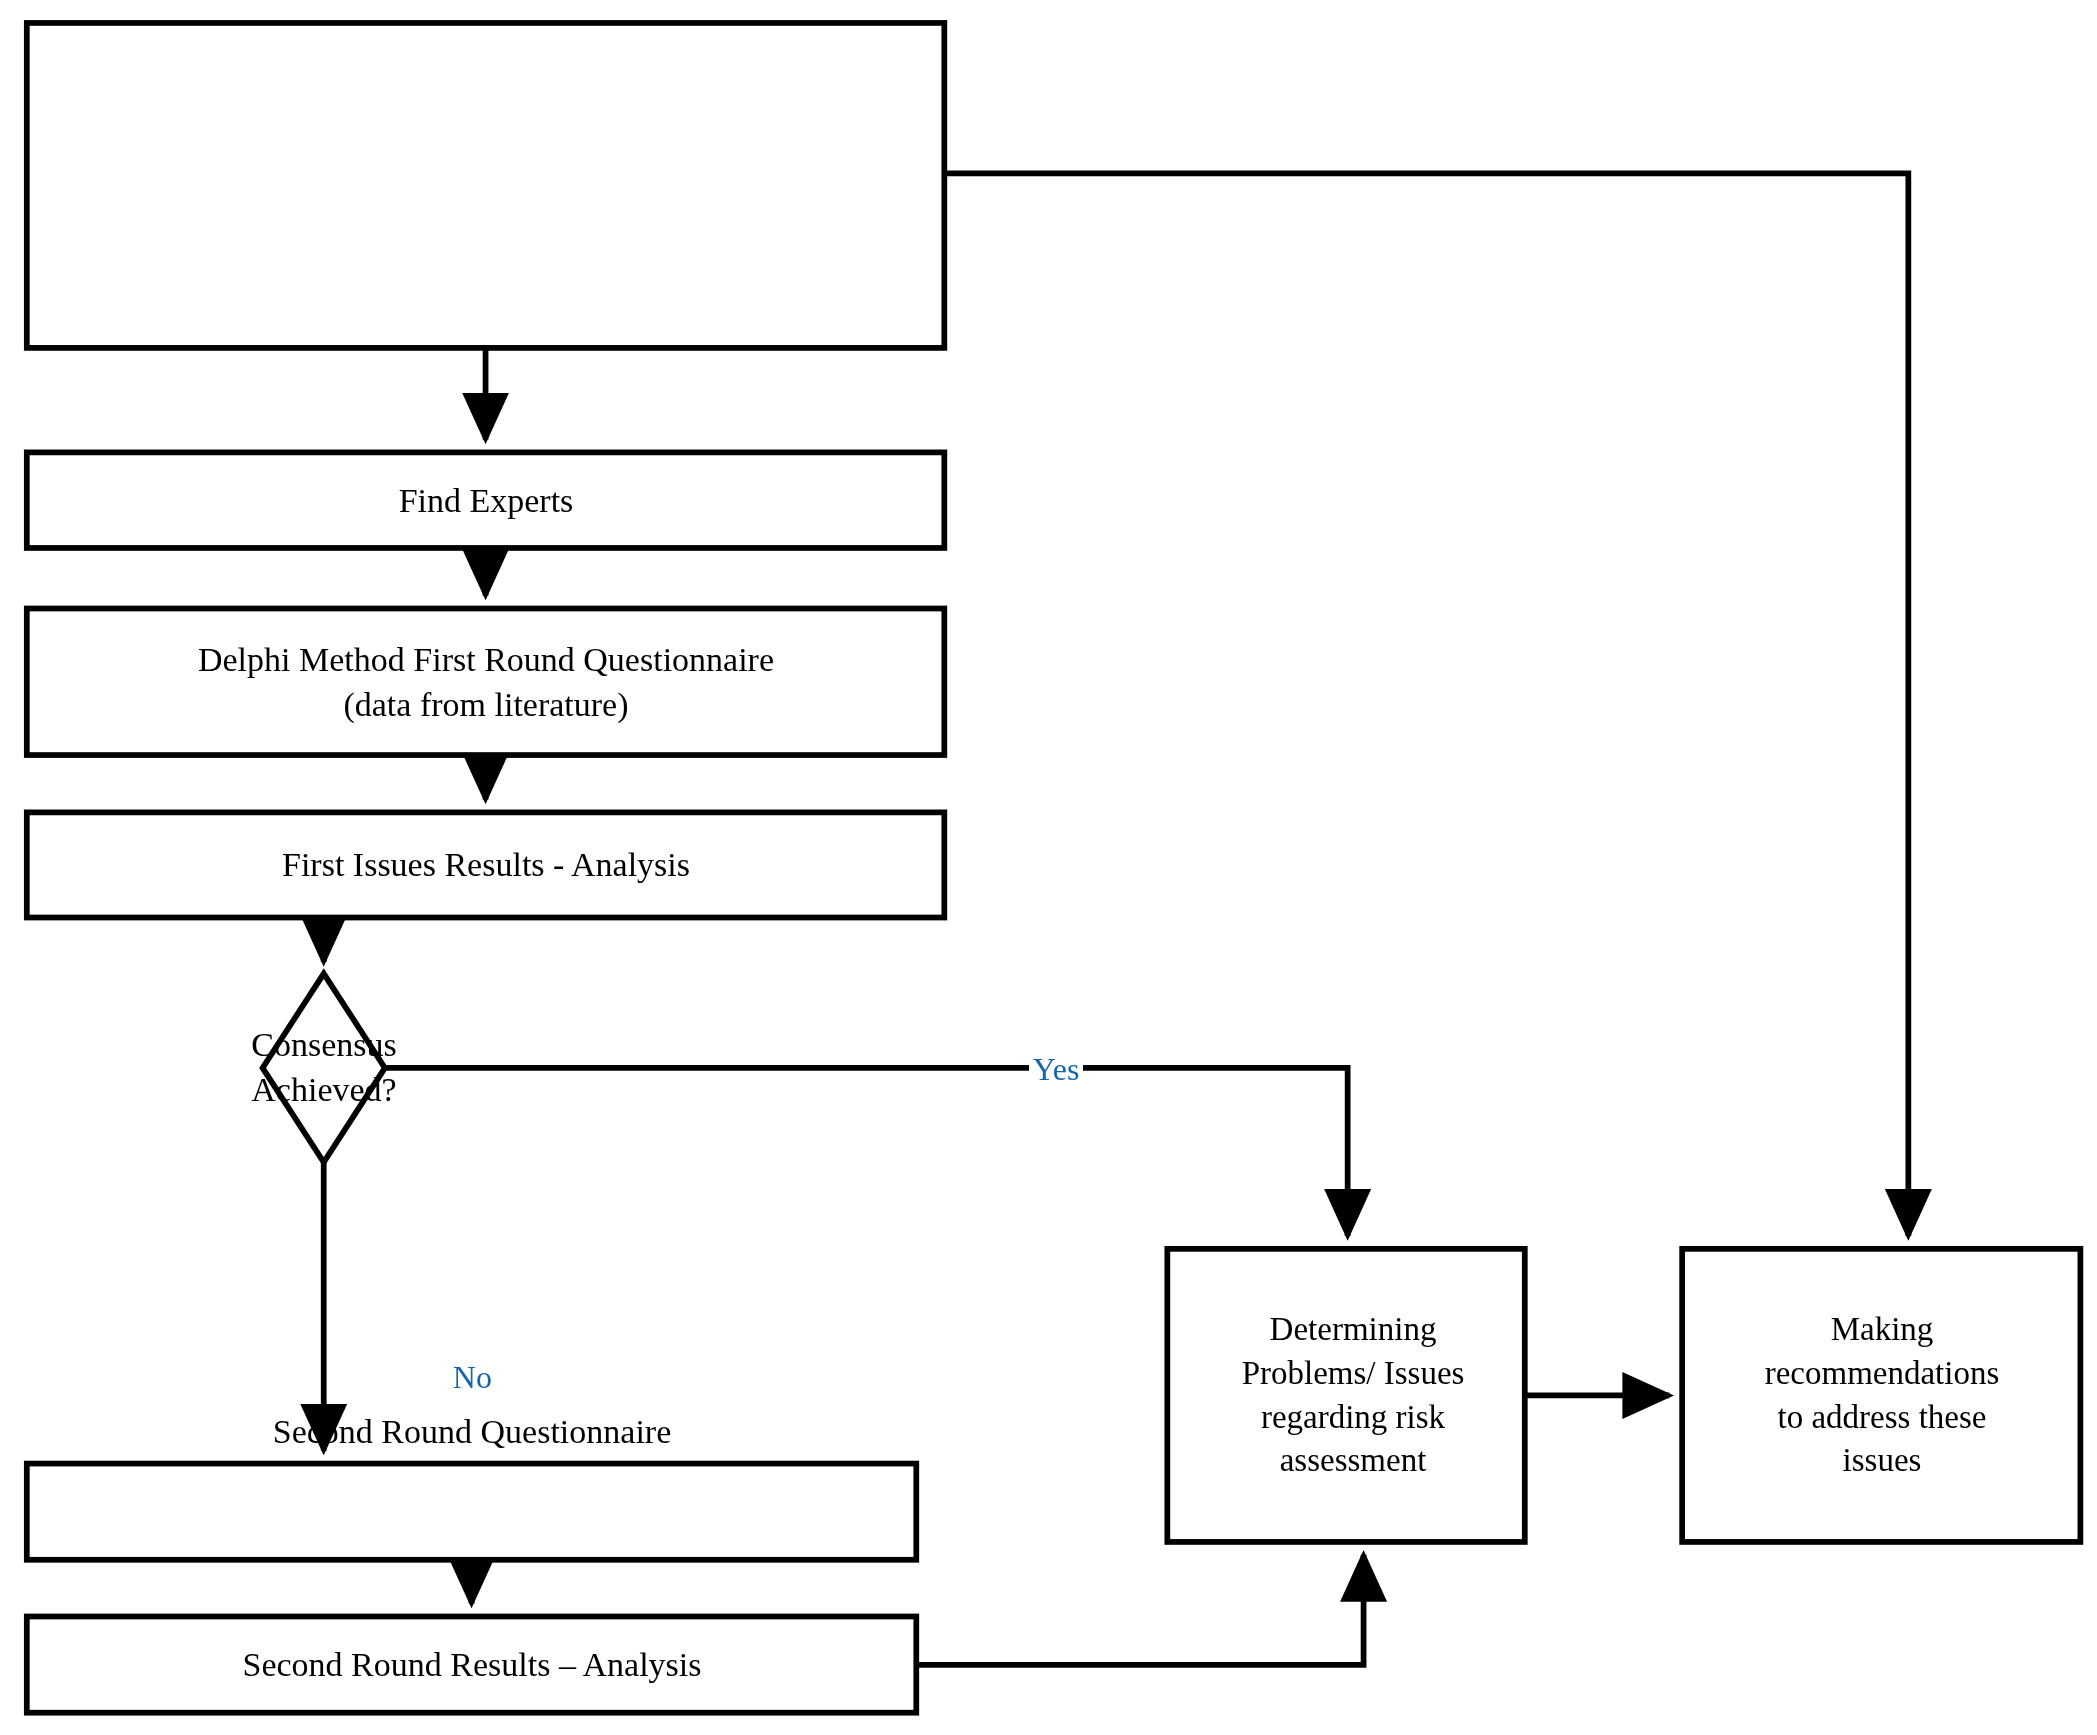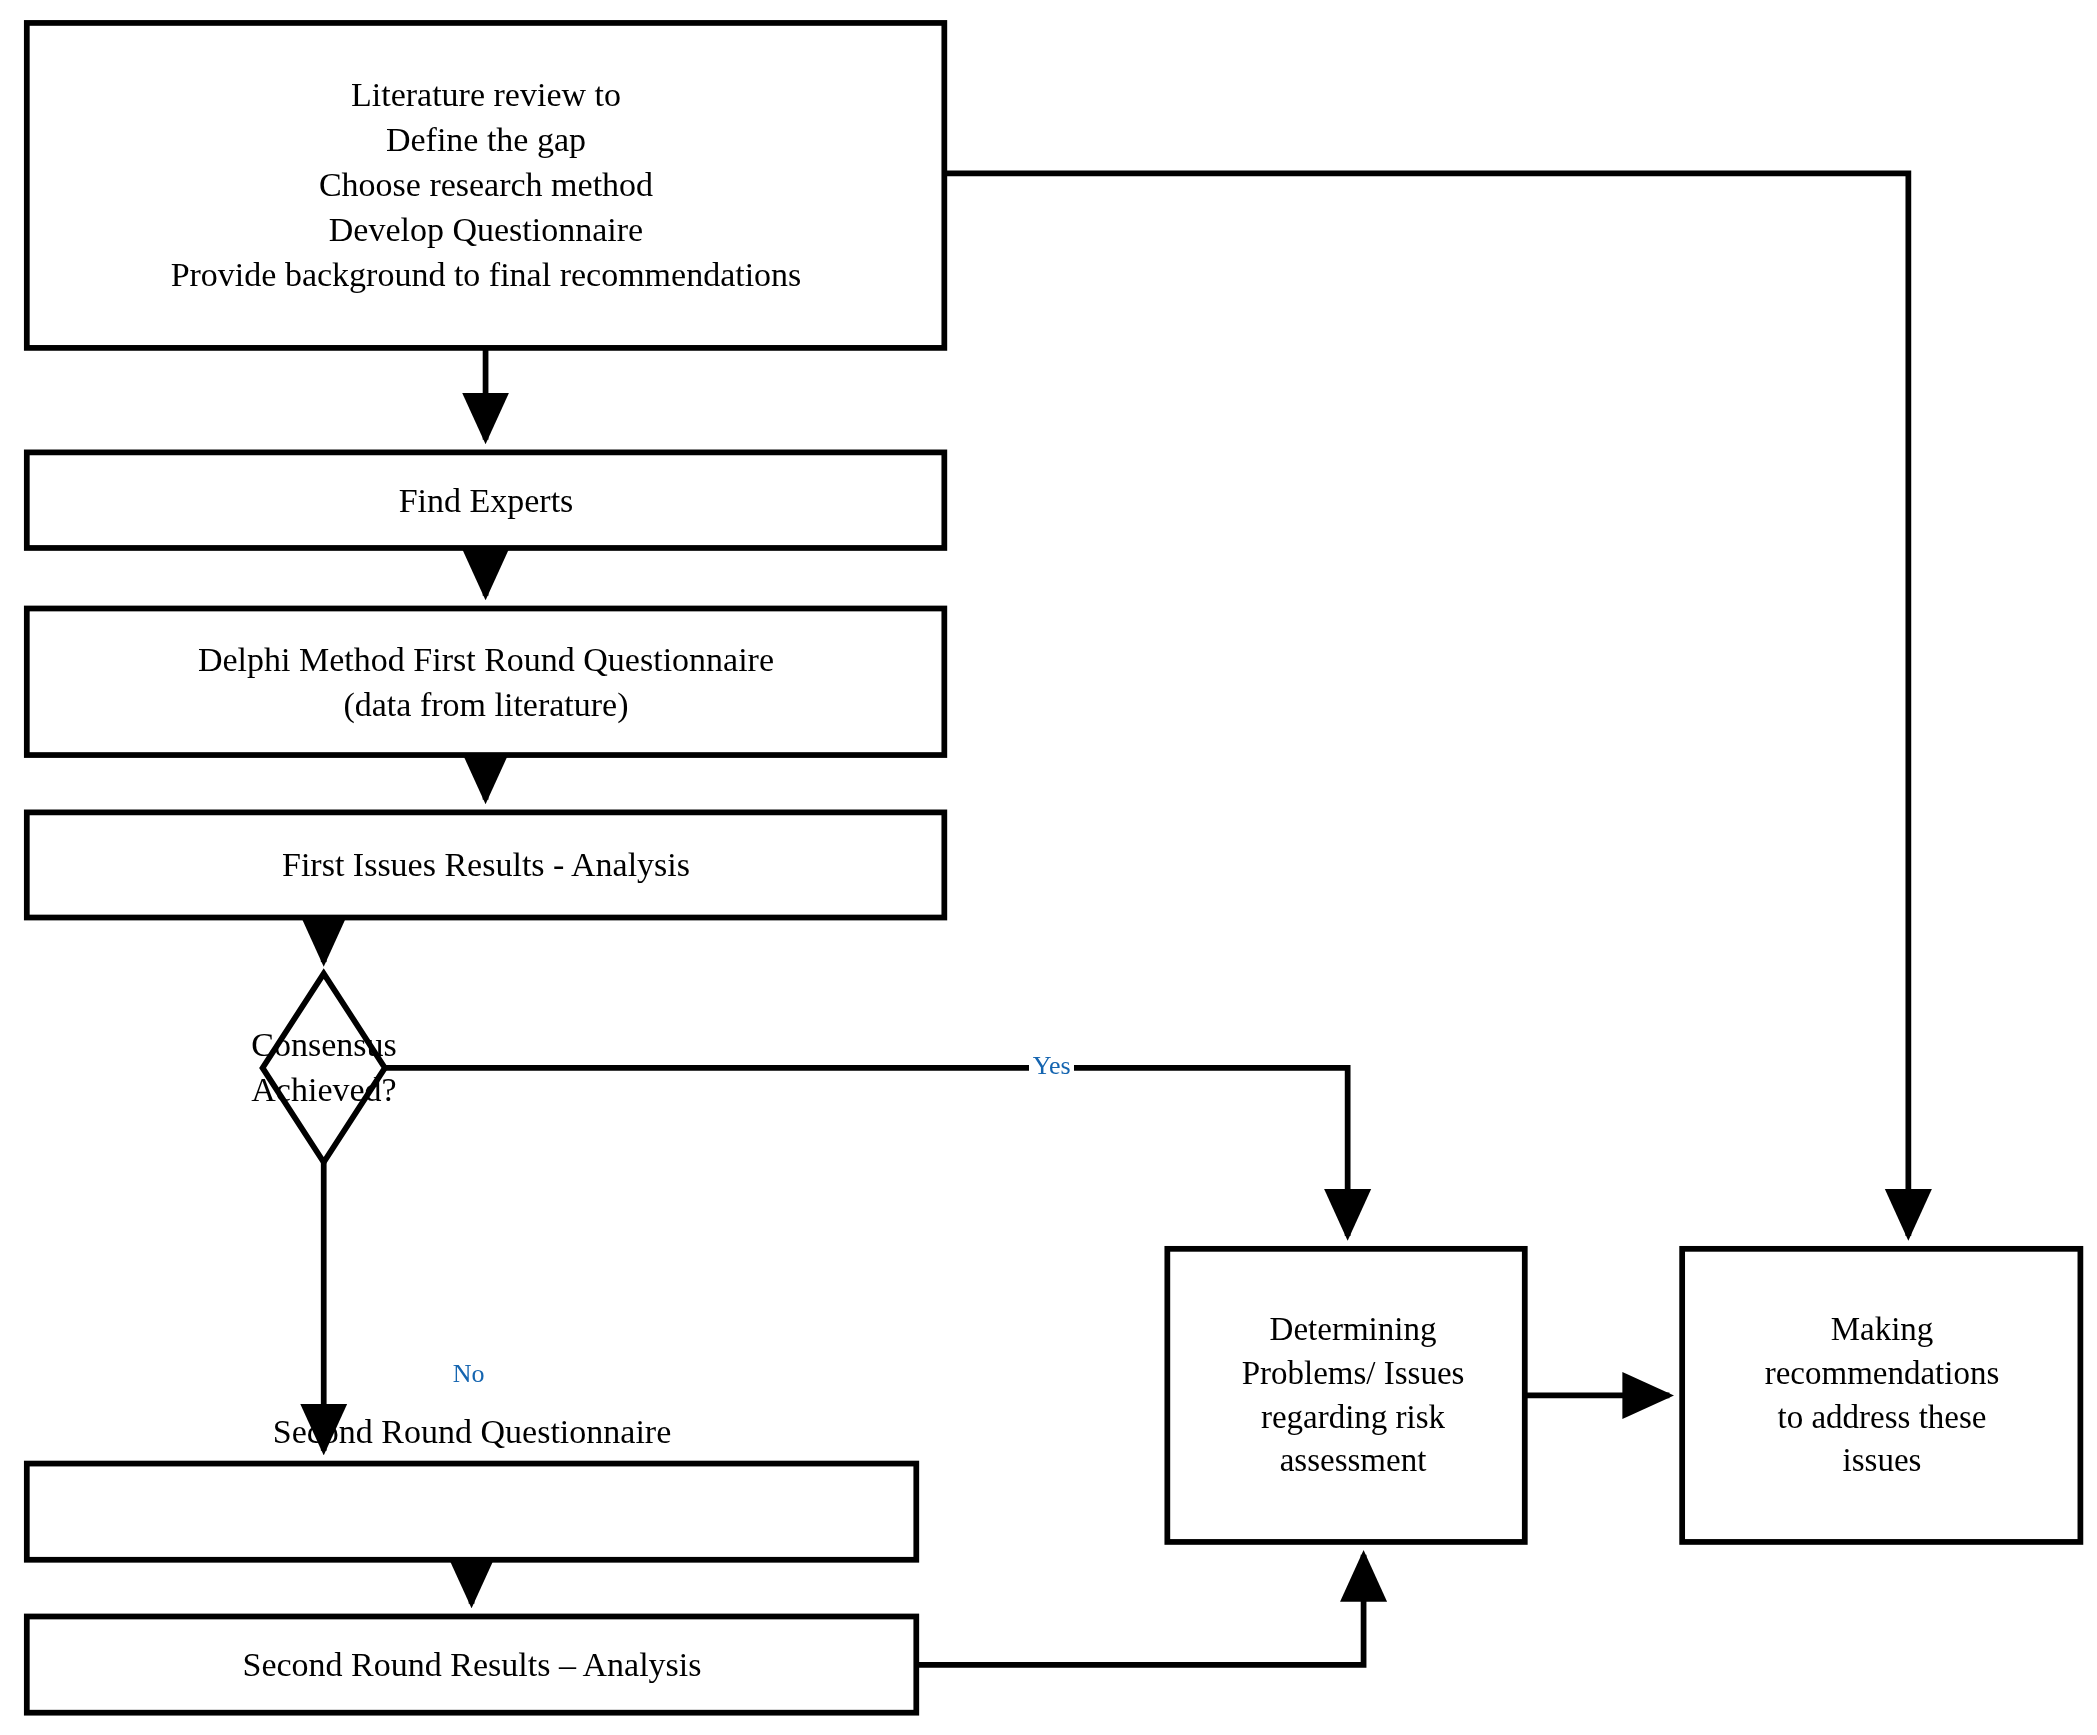--- a/index.html
+++ b/index.html
@@ -19,21 +19,21 @@
     justify-content:center;
     text-align:center;
     color:#000000;
     line-height:1.32;
     white-space:pre-line;
     pointer-events:none;
   }
   .edge-label{
     position:absolute;
     color:#1565b0;
-    font-size:26px;
+    font-size:32px;
     background:#ffffff;
     padding:0 3.8px;
     line-height:1;
     text-align:center;
   }
   .t-big{font-size:34px;}
   .t-med{font-size:33px;}
 </style>
 </head>
 <body>
@@ -79,25 +79,20 @@
 
     <path d="M740,2448 L740,2517" fill="none" stroke="#000000" stroke-width="9" marker-end="url(#arrowhead)"></path>
 
     <path d="M1438,2613 L2140,2613 L2140,2440" fill="none" stroke="#000000" stroke-width="9" marker-end="url(#arrowhead)"></path>
 
     <path d="M2393,2190 L2620,2190" fill="none" stroke="#000000" stroke-width="9" marker-end="url(#arrowhead)"></path>
 
     <path d="M1482,272 L2995,272 L2995,1940" fill="none" stroke="#000000" stroke-width="9" marker-end="url(#arrowhead)"></path>
   </svg>
 
-  <div class="node-text t-big" style="left:27px;top:23px;width:918px;height:325px;">Literature review to
-Define the gap
-Choose research method
-Develop Questionnaire
-Provide background to final recommendations</div>
 
   <div class="node-text t-big" style="left:27px;top:453px;width:918px;height:96px;text-align:right;">Find Experts</div>
 
   <div class="node-text t-big" style="left:27px;top:609px;width:918px;height:147px;">Delphi Method First Round Questionnaire
 (data from literature)</div>
 
   <div class="node-text t-big" style="left:27px;top:813px;width:918px;height:105px;">First Issues Results - Analysis</div>
 
   <div class="node-text t-big" style="left:184px;top:1004px;width:280px;height:127px;">Consensus
 Achieved?</div>

